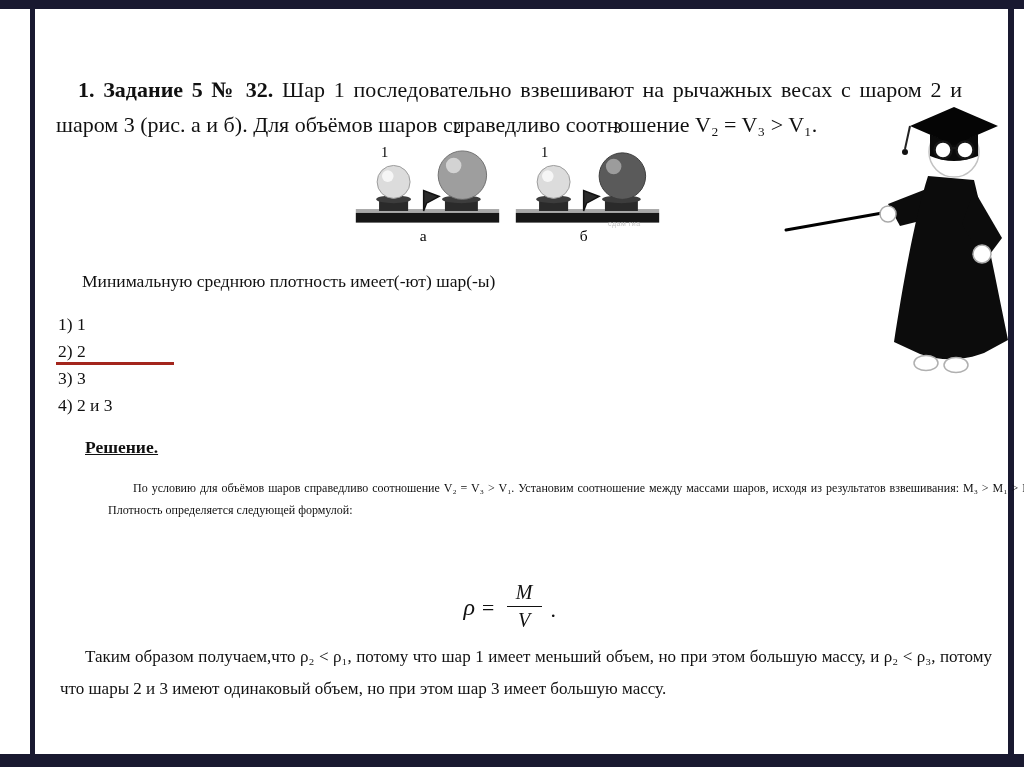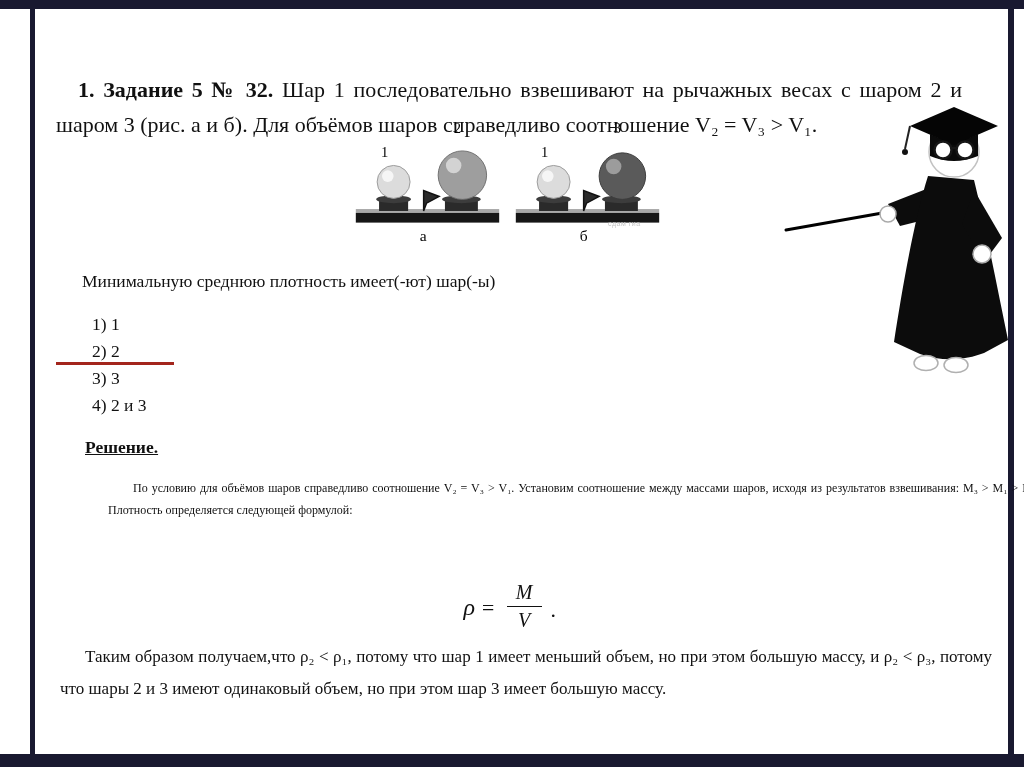--- a/index.html
+++ b/index.html
@@ -22,21 +22,21 @@
   .figure-row{position:absolute;left:350px;top:112px;width:330px;height:140px;}
   .scale{position:absolute;top:0;}
   .scale-a{left:0;}
   .scale-b{left:160px;}
   .watermark{position:absolute;left:258px;top:108px;font-size:7px;color:#c4c4c4;font-family:"Liberation Sans",sans-serif;letter-spacing:.5px;}
   svg text{font-family:"Liberation Serif","DejaVu Serif",serif;}
 
   
   .question{position:absolute;left:82px;top:271px;font-size:17.5px;}
   .options{position:absolute;left:58px;top:311px;font-size:17.5px;line-height:27px;}
-  .option{height:27px;margin-left:34px;}
+  .option{height:27px;}
   .answer-underline{position:absolute;left:-2px;top:51px;width:118px;height:3px;background:#a3251c;}
 
   
   .solution-heading{position:absolute;left:85px;top:437px;font-size:17.5px;font-weight:bold;text-decoration:underline;}
   .solution-p1{position:absolute;left:60px;top:466px;width:932px;font-size:12px;line-height:1.8;text-align:justify;text-indent:25px;margin-left:48px;}
   .solution-p2{position:absolute;left:60px;top:624px;width:932px;font-size:17px;line-height:1.9;text-align:justify;text-indent:25px;}
 
   
   .formula{position:absolute;left:35px;top:580px;width:950px;text-align:center;font-style:italic;font-size:22px;}
   .formula .rho{font-size:24px;}

